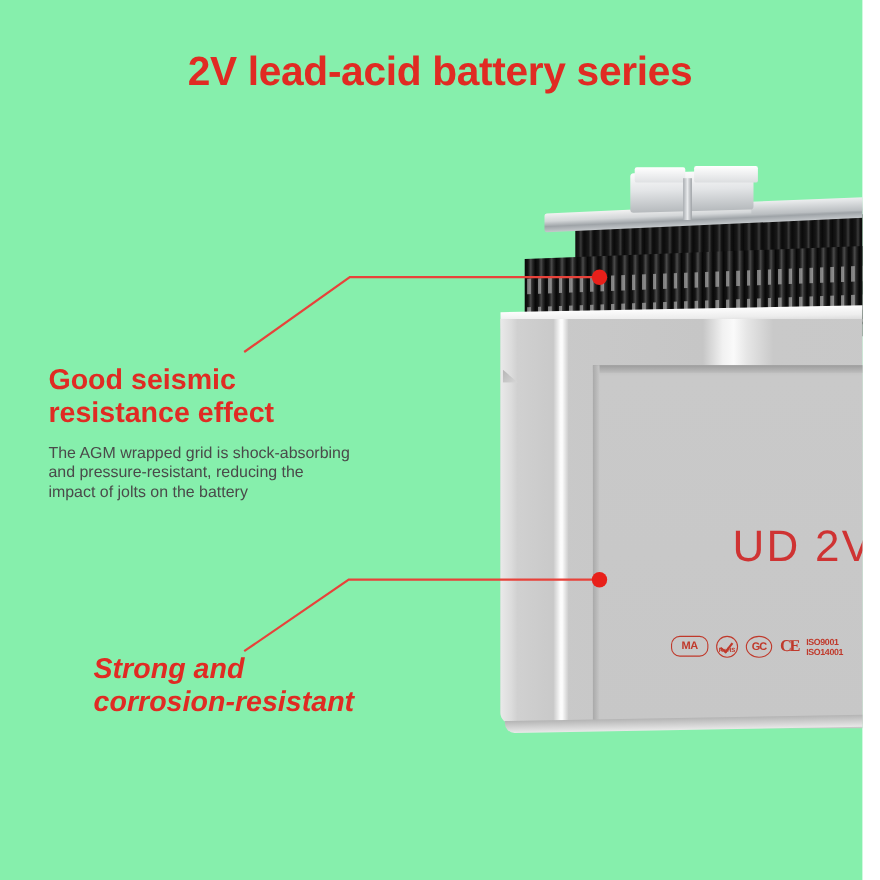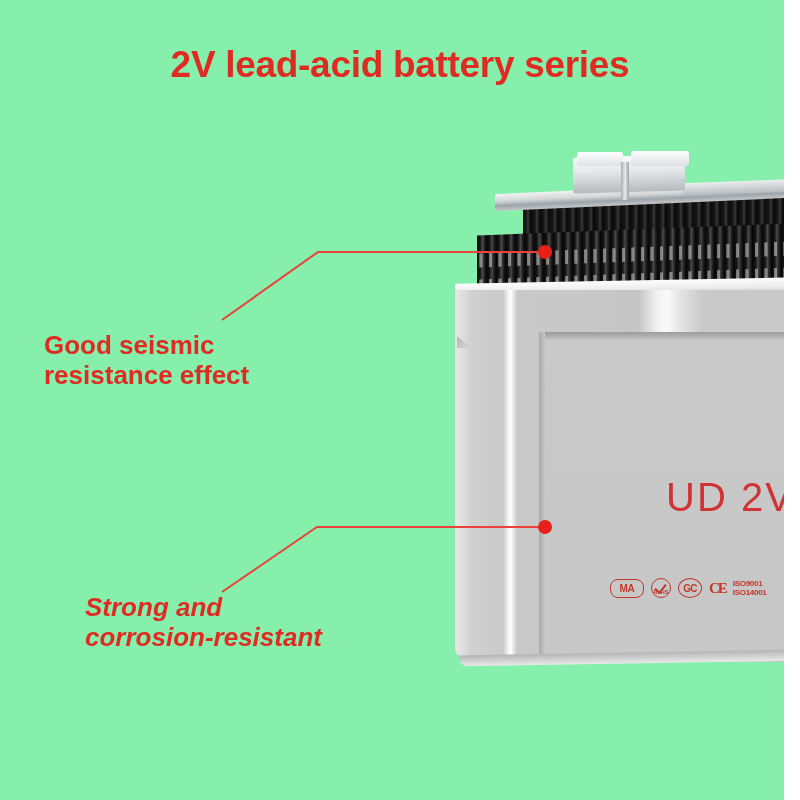--- a/index.html
+++ b/index.html
@@ -240,21 +240,20 @@
     letter-spacing: 2px;
     white-space: nowrap;
   }
 
   
   #cert-row {
     position: absolute;
     left: 155px;
     top: 438px;
     display: flex;
-    align-items: center;
     gap: 7px;
   }
   .cert {
     color: #c0392b;
     display: flex;
     align-items: center;
     justify-content: center;
     flex: 0 0 auto;
   }
   .cert-ma {
@@ -388,20 +387,23 @@
     <polyline id="leader-path-1" fill="none" stroke="#e8423a" stroke-width="2" points="222,320 318,252 545,252"></polyline>
     <circle id="leader-dot-1" cx="545" cy="252" r="7" fill="#e8201a"></circle>
 
     <polyline id="leader-path-2" fill="none" stroke="#e8423a" stroke-width="2" points="222,592 317,527 545,527"></polyline>
     <circle id="leader-dot-2" cx="545" cy="527" r="7" fill="#e8201a"></circle>
   </svg>
 
   <div class="callout" id="callout-1">
     <div class="callout-head">Good seismic
 resistance effect</div>
+    <div class="callout-body">The AGM wrapped grid is shock-absorbing
+and pressure-resistant, reducing the
+impact of jolts on the battery</div>
   </div>
 
   <div class="callout" id="callout-2">
     <div class="callout-head">Strong and
 corrosion-resistant</div>
   </div>
 
 </div>
 
 </body></html>

